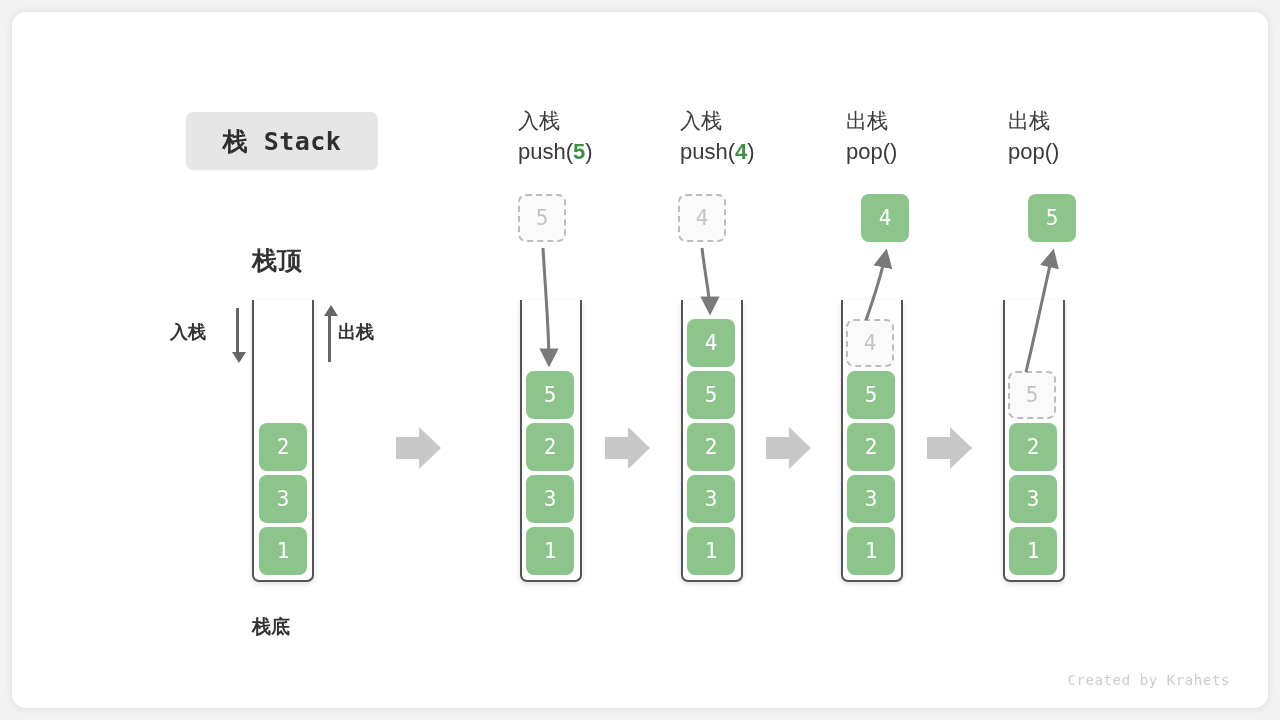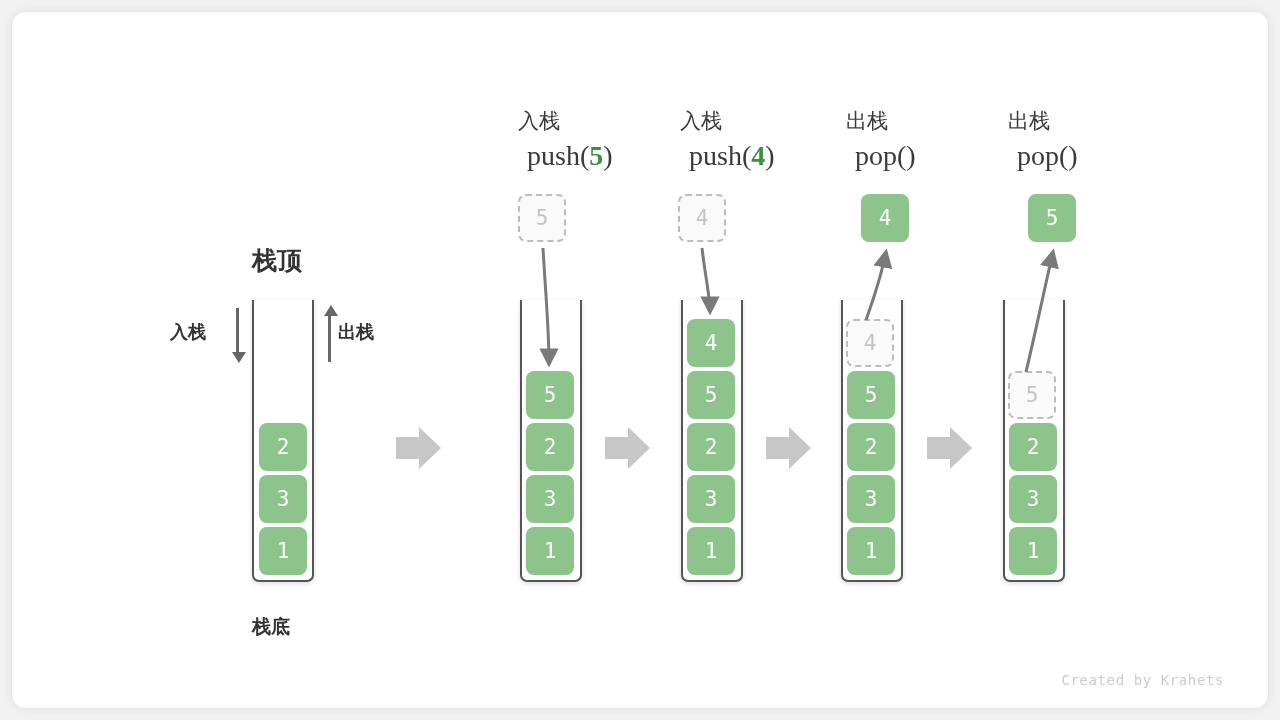--- a/index.html
+++ b/index.html
@@ -104,51 +104,51 @@
   
   .colhead {
     position: absolute;
     font-family: "Liberation Sans", "DejaVu Sans", sans-serif;
     font-size: 21px;
     color: #3a3a3a;
     white-space: nowrap;
     line-height: 1.42;
   }
   .colhead .code {
-    font-family: Liberation Serif, serif;
-    font-size: 28px;
-    margin-left: 9px;
+    font-family: Liberation Sans, sans-serif;
+    font-size: 22px;
   }
   .colhead .argnum {
     color: #3f8f43;
     font-weight: bold;
   }
 
   
   .footer {
     position: absolute;
-    right: 56px; bottom: 32px;
+    right: 50px; bottom: 32px;
     font-family: "DejaVu Sans Mono", "Liberation Mono", monospace;
     font-size: 14px;
     color: #cccccc;
     letter-spacing: 0.6px;
   }
 
   svg.overlay {
     position: absolute; left: 0; top: 0;
     width: 1280px; height: 720px;
     pointer-events: none;
   }
 </style>
 </head>
 <body>
 
 <div id="canvas">
   <div class="card"></div>
 
+  <div class="title-badge">栈 Stack</div>
 
   <div class="lbl lbl-top">栈顶</div>
   <div class="lbl lbl-bot">栈底</div>
   <div class="lbl lbl-push">入栈</div>
   <div class="lbl lbl-pop">出栈</div>
 
   <div class="varrow">
     <div class="vline" style="left:236px; top:308px; height:46px;"></div>
     <div class="vhead down" style="left:232px; top:352px;"></div>
   </div>

